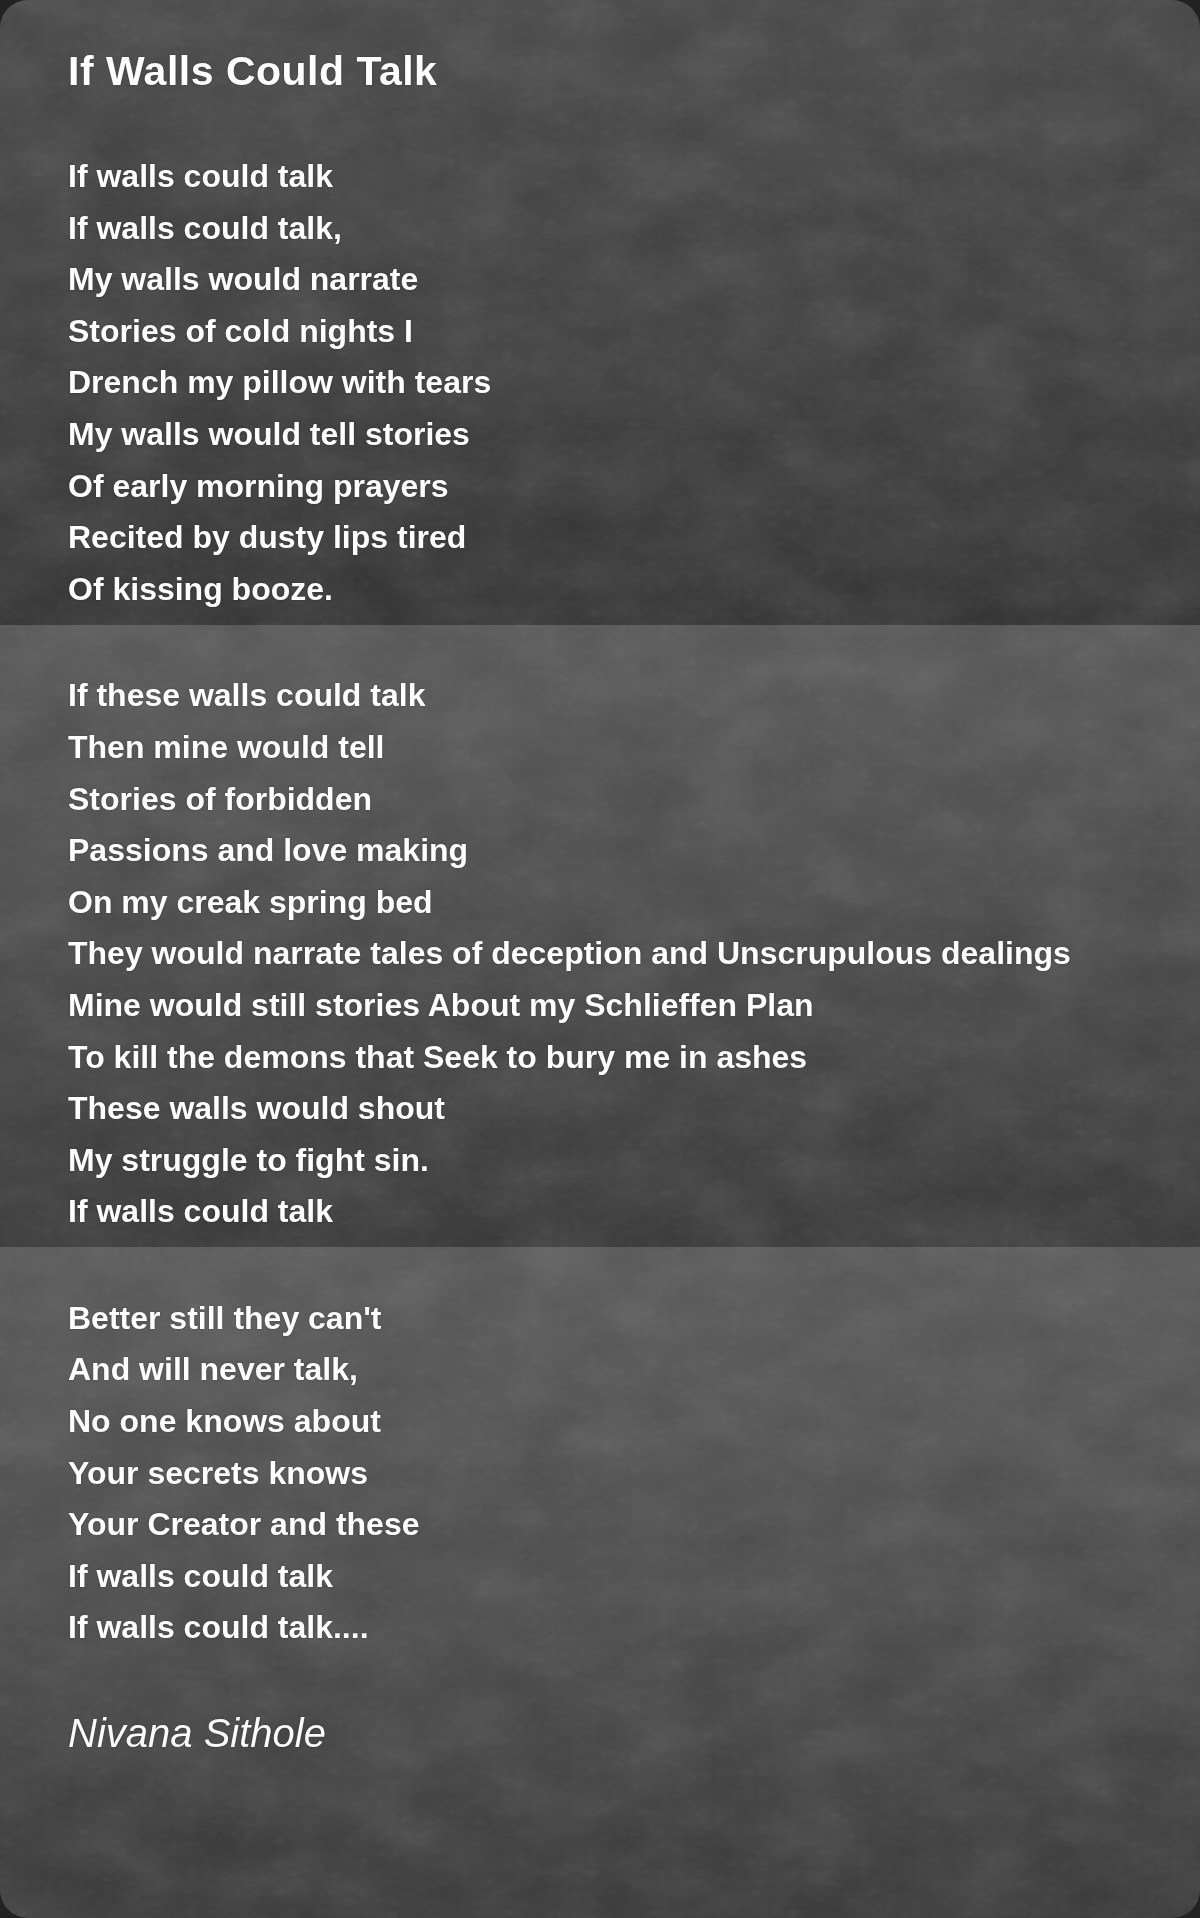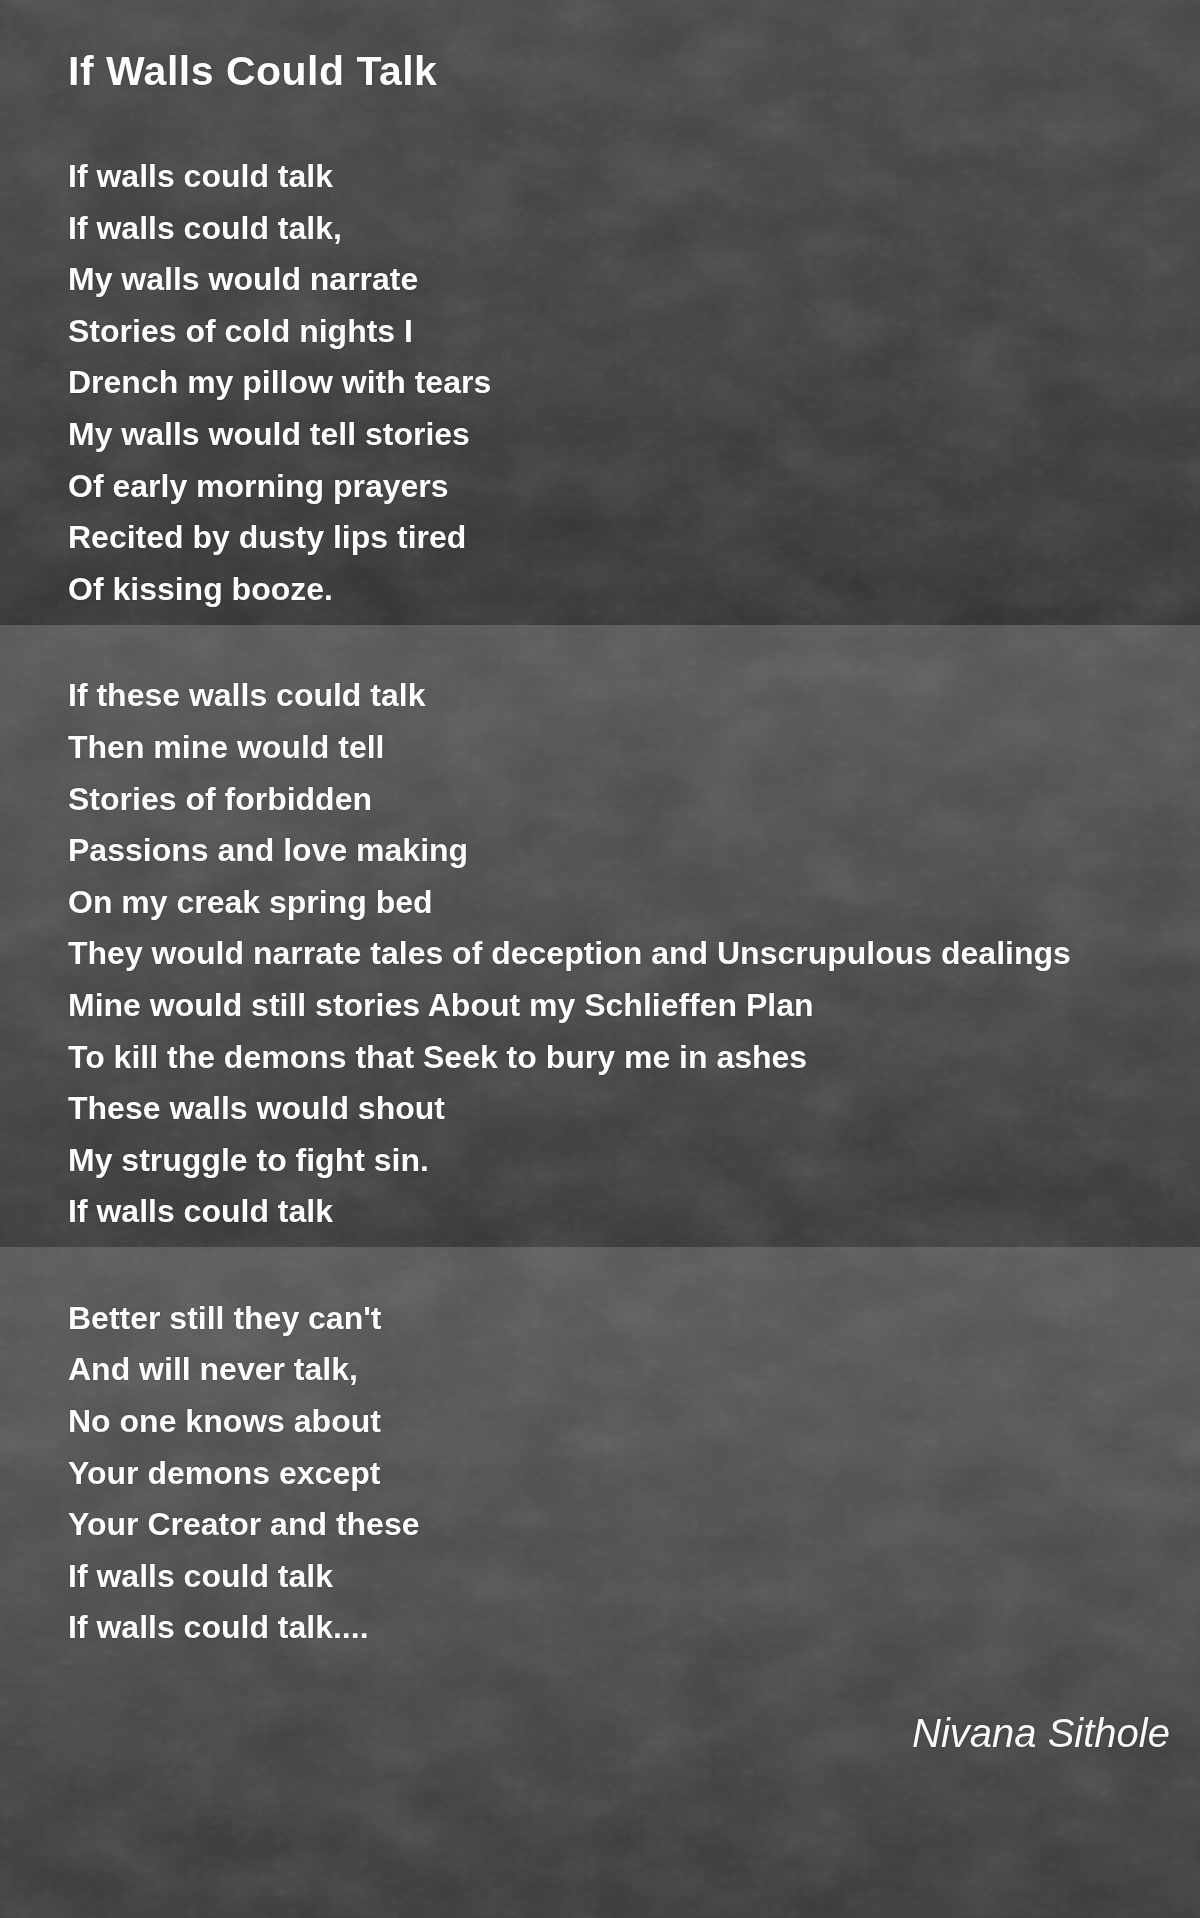--- a/index.html
+++ b/index.html
@@ -2,20 +2,21 @@
 <html><head>
 <meta charset="utf-8">
 <style>
   html,body{margin:0;padding:0;background:#222;}
   .page{
     position:relative;
     width:1200px;
     height:1918px;
     overflow:hidden;
     font-family:"Liberation Sans","DejaVu Sans",sans-serif;
+    border-radius:28px;
   }
   
   .bg{position:absolute;inset:0;z-index:0;}
   .band{width:100%;}
   .band1{height:625px;background:linear-gradient(180deg,#474747 0%,#3e3e3e 55%,#333333 100%);}
   .band2{height:622px;background:linear-gradient(180deg,#575757 0%,#474747 55%,#373737 100%);}
   .band3{height:671px;background:linear-gradient(180deg,#585858 0%,#4a4a4a 55%,#383838 100%);}
   .noise{position:absolute;inset:0;pointer-events:none;}
   .noise-coarse{opacity:.16;}
   .noise-fine{opacity:.07;}
@@ -42,21 +43,20 @@
     text-shadow:0 0 2px rgba(0,0,0,.35);
   }
   .author{
     margin:0;
     font-size:40px;
     line-height:48px;
     font-style:italic;
     font-weight:normal;
     color:#fafafa;
     text-shadow:0 0 2px rgba(0,0,0,.35);
-    text-align:right;
   }
 </style>
 </head>
 <body>
 
 <div class="page">
 
   <div class="bg">
     <div class="band band1"></div>
     <div class="band band2"></div>
@@ -102,21 +102,21 @@
         <div class="line">Mine would still stories About my Schlieffen Plan</div>
         <div class="line">To kill the demons that Seek to bury me in ashes</div>
         <div class="line">These walls would shout</div>
         <div class="line">My struggle to fight sin.</div>
         <div class="line">If walls could talk</div>
       </div>
     <div class="stanza">
         <div class="line">Better still they can't</div>
         <div class="line">And will never talk,</div>
         <div class="line">No one knows about</div>
-        <div class="line">Your demons except</div>
+        <div class="line">Your secrets knows</div>
         <div class="line">Your Creator and these</div>
         <div class="line">If walls could talk</div>
         <div class="line">If walls could talk....</div>
       </div>
     <div class="author">Nivana Sithole</div>
   </div>
 
 </div>
 
 </body></html>

